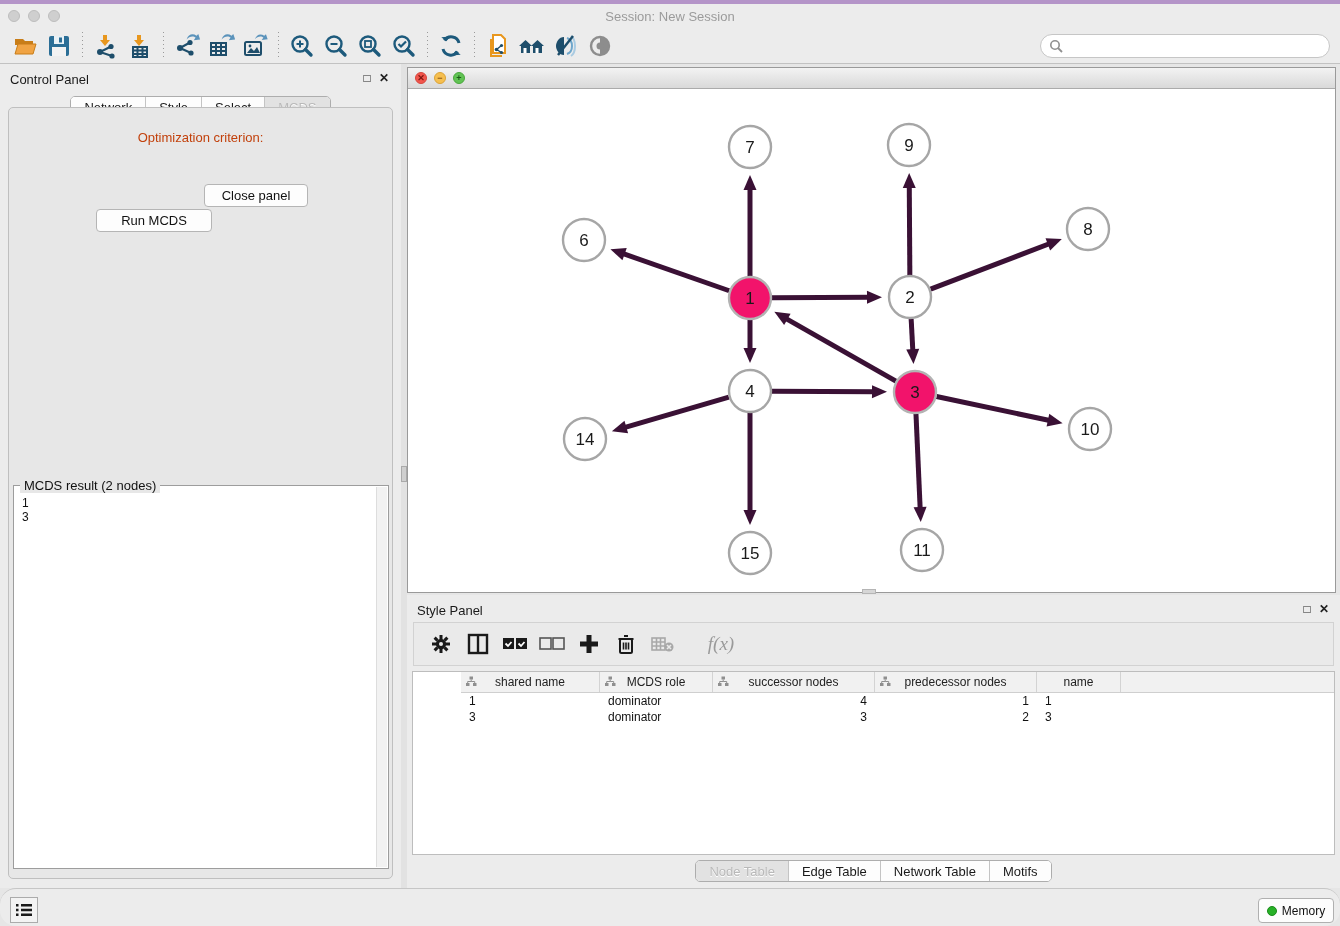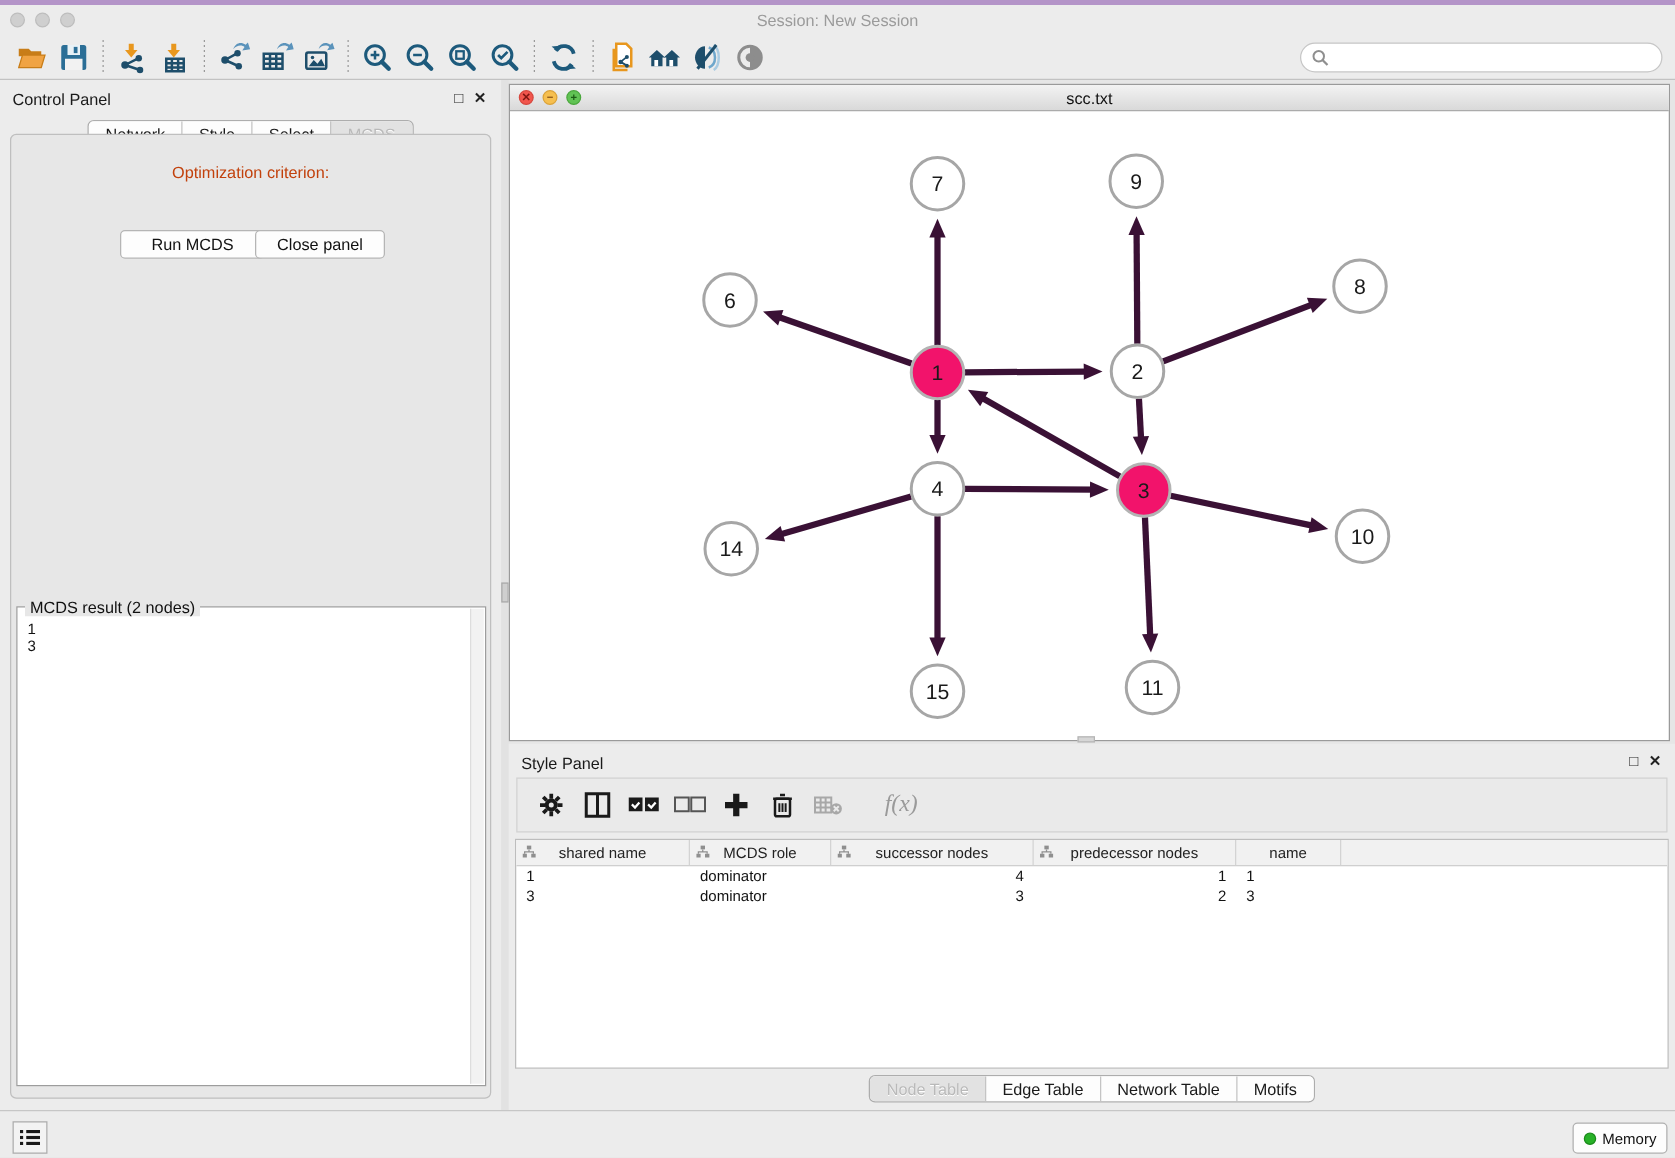--- a/index.html
+++ b/index.html
@@ -48,21 +48,21 @@
     background:#fff; border:1px solid #b5b5b5; border-radius:4px;
     display:flex; align-items:center; font-size:13px; color:#111; padding-left:9px; }
   #criterion-stepper { margin-left:auto; margin-right:7px; display:flex; flex-direction:column; gap:2px; }
   #criterion-stepper i { width:0; height:0; border-left:4px solid transparent;
     border-right:4px solid transparent; display:block; }
   #criterion-stepper .up { border-bottom:5px solid #555; }
   #criterion-stepper .dn { border-top:5px solid #555; }
   .mac-btn { position:absolute; top:76px; height:23px; background:#fdfdfd;
     border:1px solid #b5b5b5; border-radius:4px; font-size:13px; color:#111;
     display:flex; align-items:center; justify-content:center; }
-  #run-btn { left:87px; width:116px; }
+  #run-btn { left:87px; width:116px;margin-top:25px; }
   #close-btn { left:195px; width:104px; }
   #mcds-result { position:absolute; left:4px; top:377px; width:376px; height:384px;
     border:1px solid #9d9d9d; background:#fff; }
   #mcds-legend { position:absolute; left:6px; top:-8px; background:#e7e7e7;
     padding:0 4px; font-size:13px; color:#111; }
   #mcds-text { position:absolute; left:2px; top:8px; font-family:"Liberation Sans",sans-serif;
     font-size:12px; color:#111; padding:2px 6px; white-space:pre; }
   #mcds-scroll { position:absolute; right:1px; top:1px; bottom:1px; width:11px;
     background:#f2f2f2; border-left:1px solid #ddd; }
 
@@ -84,32 +84,32 @@
   .tl.grn { background:#61c354; border:1px solid #4aa73c; color:#1c5d15; }
   #net-title { position:absolute; left:0; right:0; text-align:center; font-size:13px; color:#111; }
 
   
   #table-panel { left:407px; top:595px; width:933px; height:293px; background:#ececec; }
   #tp-toolbar { position:absolute; left:6px; top:27px; width:921px; height:44px;
     background:#eaeaea; border:1px solid #d2d2d2; display:flex; align-items:center; padding-left:8px; }
   .tp-btn { width:37px; height:34px; display:flex; align-items:center; justify-content:center; }
   #fx-label { font-family:"Liberation Serif", serif; font-style:italic; font-size:19px; color:#9a9a9a;margin-left:43px; }
   #tp-table { position:absolute; left:5px; top:76px; width:923px; height:184px;
-    background:#fff; border:1px solid #bdbdbd; overflow:hidden; }
+    background:#fff; border:1px solid #bdbdbd; overflow:hidden;padding-left:48px; }
   #tp-header { display:flex; height:21px; background:#f1f1f1; border-bottom:1px solid #cfcfcf; }
   .th { display:flex; align-items:center; justify-content:center; position:relative;
     border-right:1px solid #d3d3d3; font-size:12px; color:#222; }
   .th .tree-ic { position:absolute; left:5px; top:4px; }
   .tr { display:flex; height:16px; }
   .td { font-size:12px; color:#111; padding:1px 8px 0 8px; overflow:hidden; }
   #tp-tabs { position:absolute; left:0; top:265px; width:100%; display:flex; justify-content:center;align-items:center; }
 
   
   #statusbar { left:0; top:888px; width:1340px; height:38px; background:#ececec;
-    border-top:1px solid #c6c6c6; }
+    border-top:1px solid #c6c6c6;border-radius:16px; }
   #list-btn { position:absolute; left:10px; top:8px; width:28px; height:26px;
     background:#f3f3f3; border:1px solid #ababab; display:flex; align-items:center; justify-content:center; }
   #memory-btn { position:absolute; right:6px; top:9px; width:76px; height:25px;
     background:#fdfdfd; border:1px solid #b0b0b0; border-radius:4px;
     display:flex; align-items:center; justify-content:center; gap:5px; font-size:12px; color:#111; }
   #memory-dot { width:10px; height:10px; border-radius:50%; background:#27b127; border:1px solid #1a8a1a; }
 </style>
 </head>
 <body>
 
@@ -301,21 +301,20 @@
 
 <div id="v-splitter" class="abs">
   <div id="v-handle"></div>
 </div>
 
 <div id="net-window" class="abs">
   <div id="net-titlebar">
     <span class="tl red">✕</span>
     <span class="tl yel">−</span>
     <span class="tl grn">+</span>
-    <span id="net-title">scc.txt</span>
   </div>
   <svg id="graph" width="927" height="503" viewBox="0 0 927 503">
       <line x1="342" y1="187" x2="342" y2="98" stroke="#3a1135" stroke-width="5"></line>
       <polygon points="342,86 348.5,101 335.5,101" fill="#3a1135"></polygon>
       <line x1="321.23121807335133" y1="201.7434376400866" x2="213.76142168481576" y2="164.19374974529705" stroke="#3a1135" stroke-width="5"></line>
       <polygon points="202.43299517937103,160.23562482170794 218.73751264478773,159.04704995241178 214.44954397756618,171.3195119999769" fill="#3a1135"></polygon>
       <line x1="363.9995703250881" y1="208.8625026854682" x2="462.00078122711255" y2="208.24999511733054" stroke="#3a1135" stroke-width="5"></line>
       <polygon points="474.0005468589788,208.17499658213137 459.04146402571223,214.76861780172453 458.96021561257976,201.76887170053612" fill="#3a1135"></polygon>
       <line x1="342" y1="231" x2="342" y2="262" stroke="#3a1135" stroke-width="5"></line>
       <polygon points="342,274 335.5,259 348.5,259" fill="#3a1135"></polygon>

